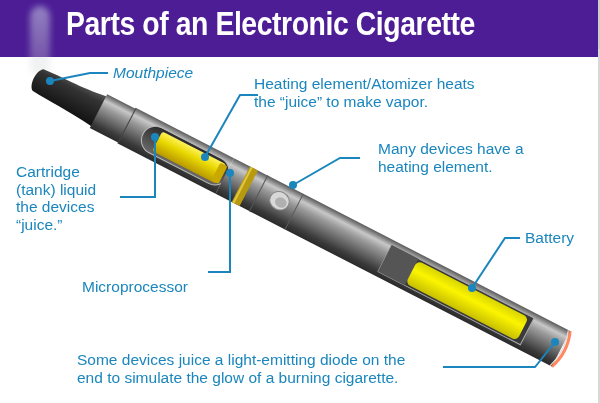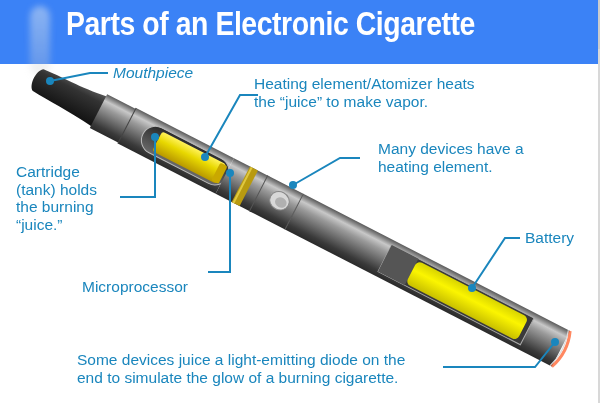--- a/index.html
+++ b/index.html
@@ -1,17 +1,17 @@
 <!DOCTYPE html>
 <html><head>
 <meta charset="utf-8">
 <style>
   html,body{margin:0;padding:0;background:#fff;}
   body{width:600px;height:403px;position:relative;overflow:hidden;font-family:"Liberation Sans", sans-serif;}
-  .header{position:absolute;left:0;top:0;width:598px;height:64px;background:#3b82f6;border-right:2px solid #ccc;}
+  .header{position:absolute;left:0;top:0;width:598px;height:57px;background:#4c1d95;border-right:2px solid #ccc;}
   .title{position:absolute;left:66px;top:5px;font-size:33px;font-weight:bold;color:#fff;letter-spacing:-0.5px;white-space:nowrap;transform:scaleX(0.86);transform-origin:left top;font-family:"Liberation Sans", sans-serif;}
   .smoke{position:absolute;left:30px;top:6px;width:20px;height:70px;border-radius:10px;background:linear-gradient(180deg,rgba(220,230,240,0.5),rgba(200,200,200,0.25));filter:blur(3px);}
   .label{position:absolute;color:#1a86bd;font-size:15.5px;line-height:17.5px;white-space:nowrap;}
   svg.art{position:absolute;left:0;top:0;}
   .rborder{position:absolute;right:0;top:49px;width:2px;height:354px;background:#d8d8d8;}
 </style>
 </head>
 <body>
 
 <div class="header">
@@ -128,22 +128,22 @@
   <div>the “juice” to make vapor.</div>
 </div>
 
 <div class="label" style="left:378px;top:140px;">
   <div>Many devices have a</div>
   <div>heating element.</div>
 </div>
 
 <div class="label" style="left:16px;top:163px;">
   <div>Cartridge</div>
-  <div>(tank) holds</div>
-  <div>the burning</div>
+  <div>(tank) liquid</div>
+  <div>the devices</div>
   <div>“juice.”</div>
 </div>
 
 <div class="label" style="left:82px;top:263px;margin-top:15px;">
   <div>Microprocessor</div>
 </div>
 
 <div class="label" style="left:525px;top:229px;">
   <div>Battery</div>
 </div>

